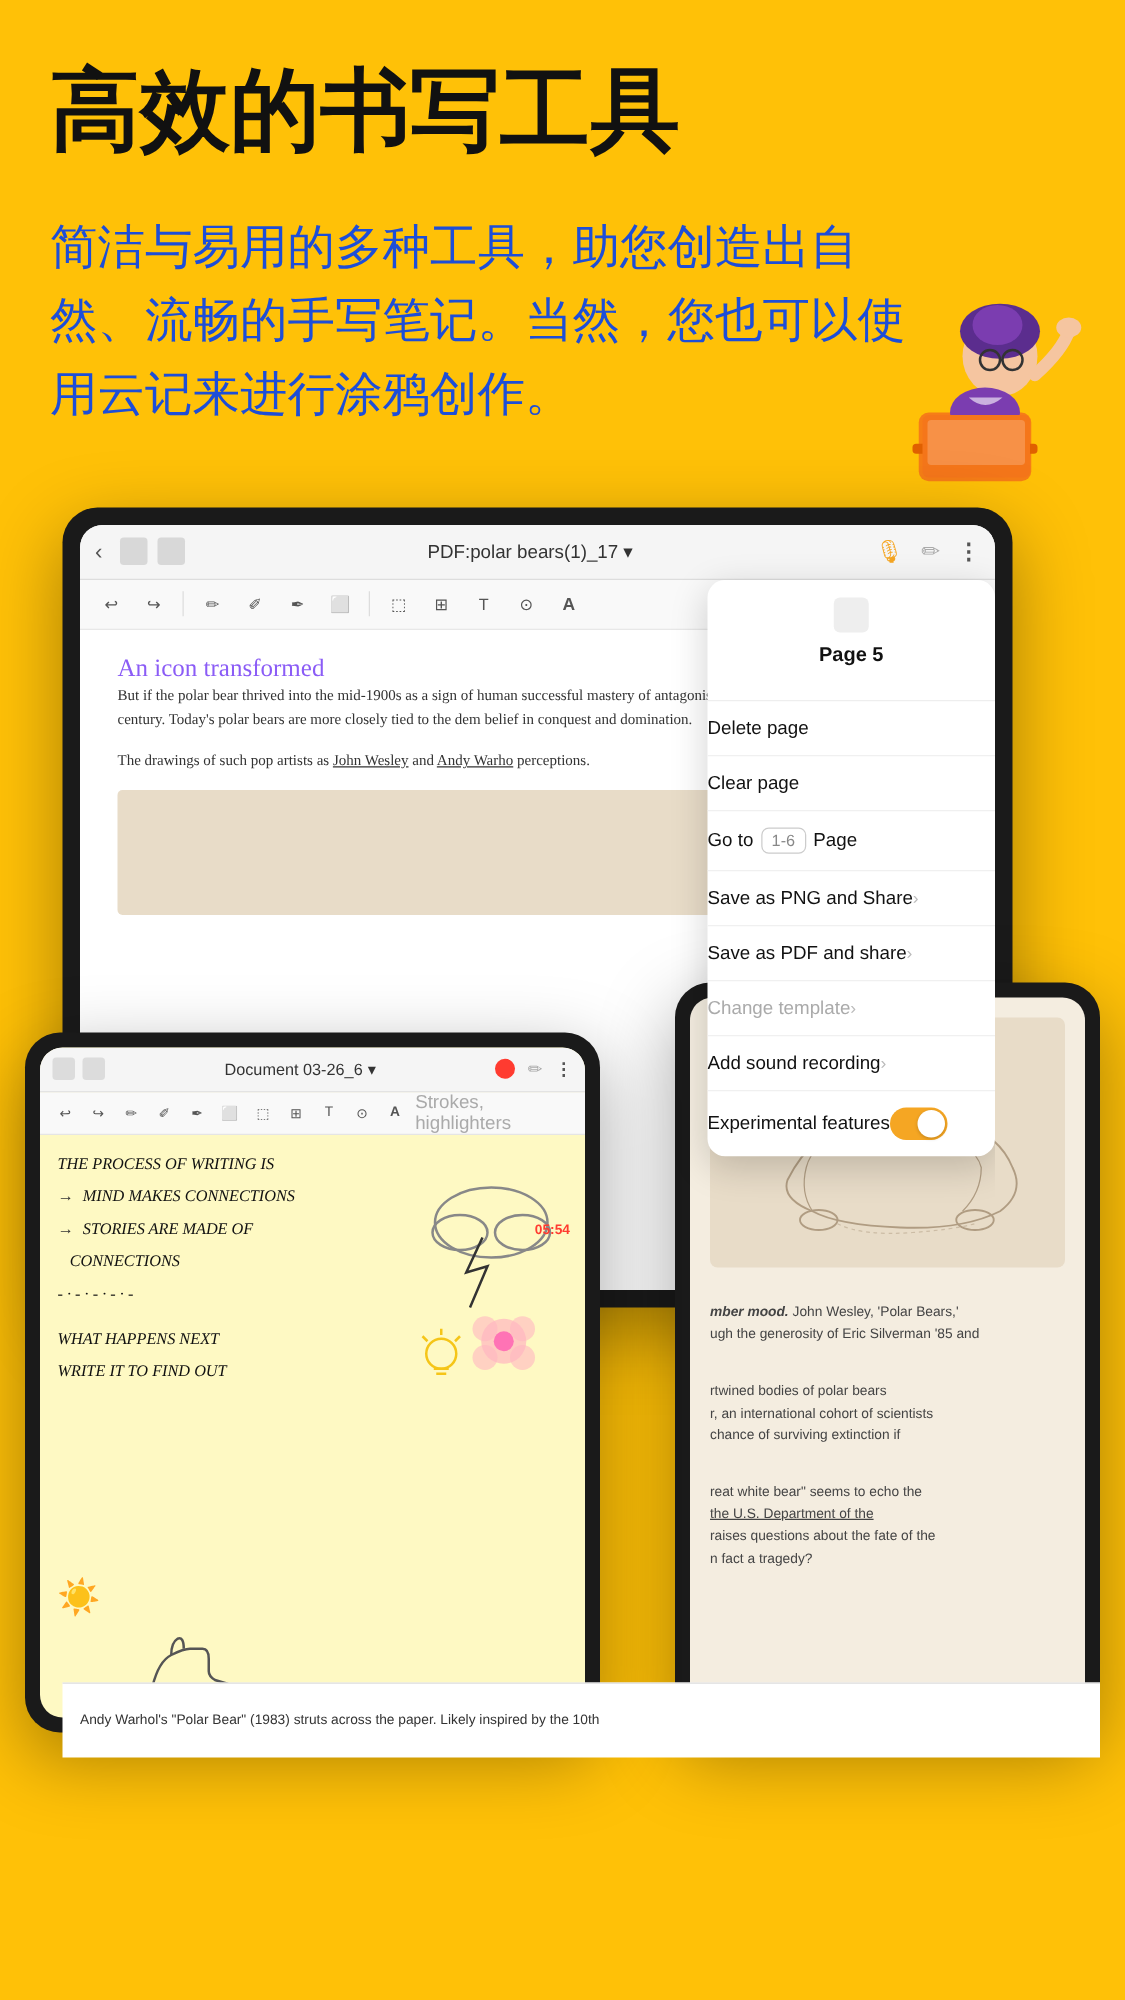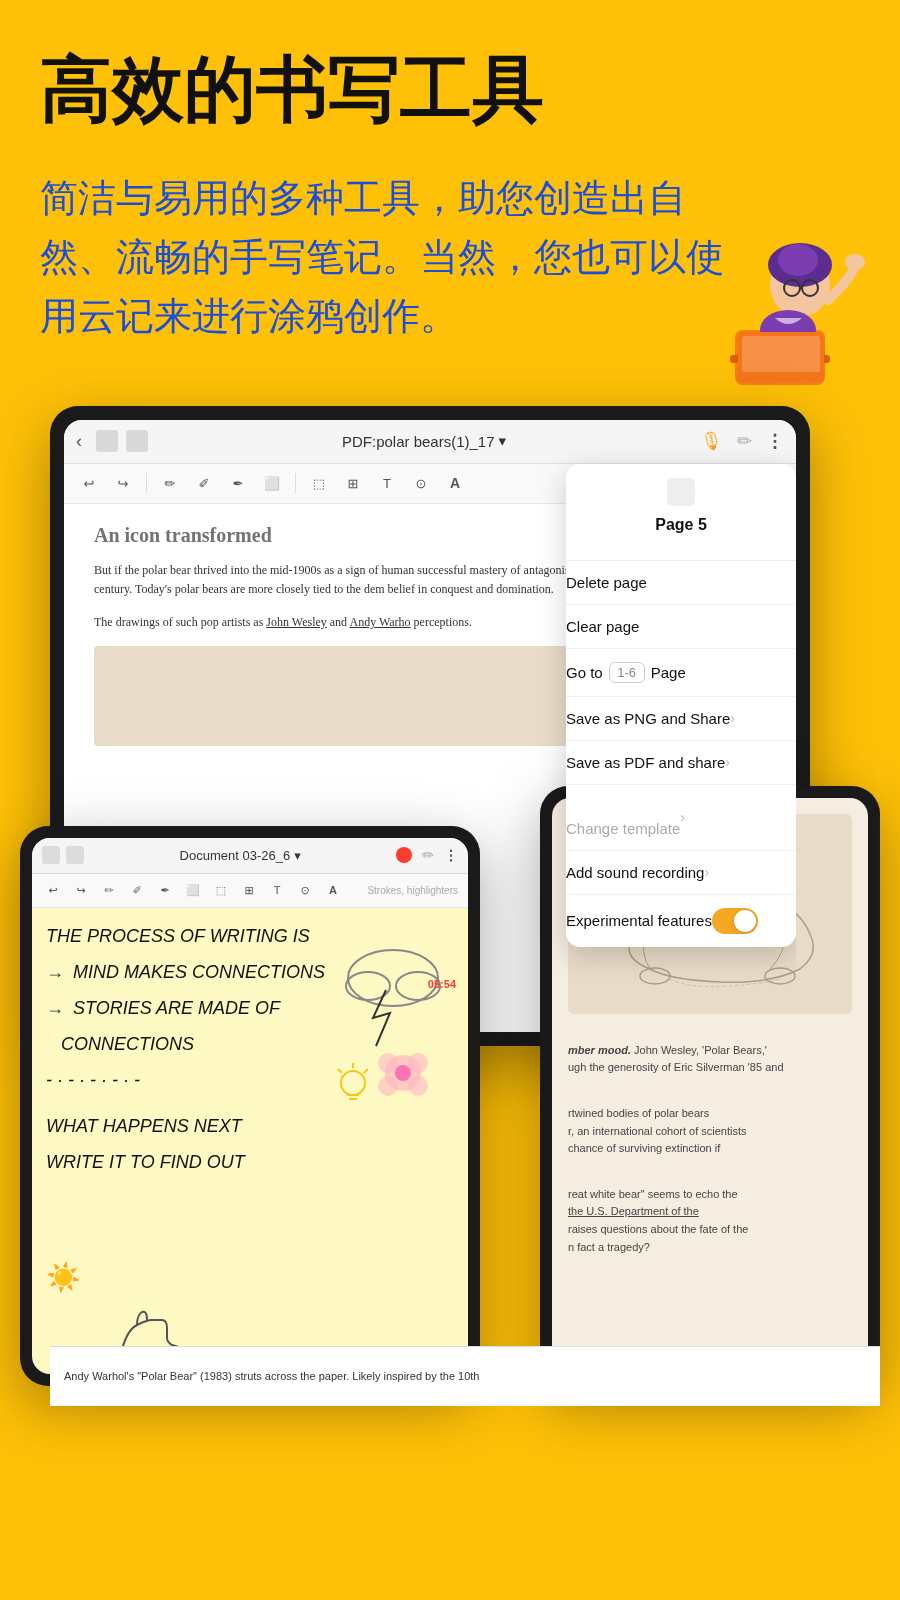--- a/index.html
+++ b/index.html
@@ -159,23 +159,22 @@
     
     .pdf-content {
       padding: 20px 30px;
       font-family: Georgia, serif;
       height: calc(100% - 84px);
       overflow: hidden;
       position: relative;
     }
     .pdf-article-title {
       font-size: 20px;
-      font-weight: 700;
-      margin-bottom: 14px;
-      color: #737373;
+      font-weight: 400;
+      color: #8b5cf6;
     }
     .pdf-body-text {
       font-size: 12px;
       color: #333;
       line-height: 1.6;
       margin-bottom: 14px;
     }
     .pdf-image-placeholder {
       width: 100%;
       height: 100px;
@@ -225,21 +224,20 @@
     }
     .menu-item:last-child {
       border-bottom: none;
     }
     .menu-item-text {
       font-size: 15px;
       color: #111;
     }
     .menu-item-text.disabled {
       color: #aaa;
-      margin-top: 22px;
     }
     .menu-item-row {
       display: flex;
       align-items: center;
       gap: 6px;
     }
     .menu-goto-input {
       border: 1px solid #ccc;
       border-radius: 6px;
       padding: 2px 6px;
@@ -348,45 +346,45 @@
       width: 22px;
       height: 22px;
       display: flex;
       align-items: center;
       justify-content: center;
       color: #555;
       font-size: 11px;
     }
     .second-strokes-label {
       margin-left: auto;
-      font-size: 10px;
+      font-size: 15px;
       color: #aaa;
     }
     .time-badge {
       position: absolute;
       right: 12px;
       top: 70px;
       font-size: 11px;
       color: #FF3B30;
       font-weight: 600;
       z-index: 1;
     }
 
     
     .handwriting-content {
       padding: 10px 14px;
       position: relative;
       height: calc(100% - 70px);
     }
     .hw-line {
-      font-size: 18px;
+      font-size: 13px;
       color: #111;
       line-height: 2;
       font-style: italic;
-      font-family: Liberation Sans, sans-serif;
+      font-family: Liberation Serif, serif;
     }
     .hw-arrow {
       color: #333;
       margin-right: 4px;
     }
     .hw-sun {
       position: absolute;
       bottom: 80px;
       left: 14px;
       font-size: 28px;

